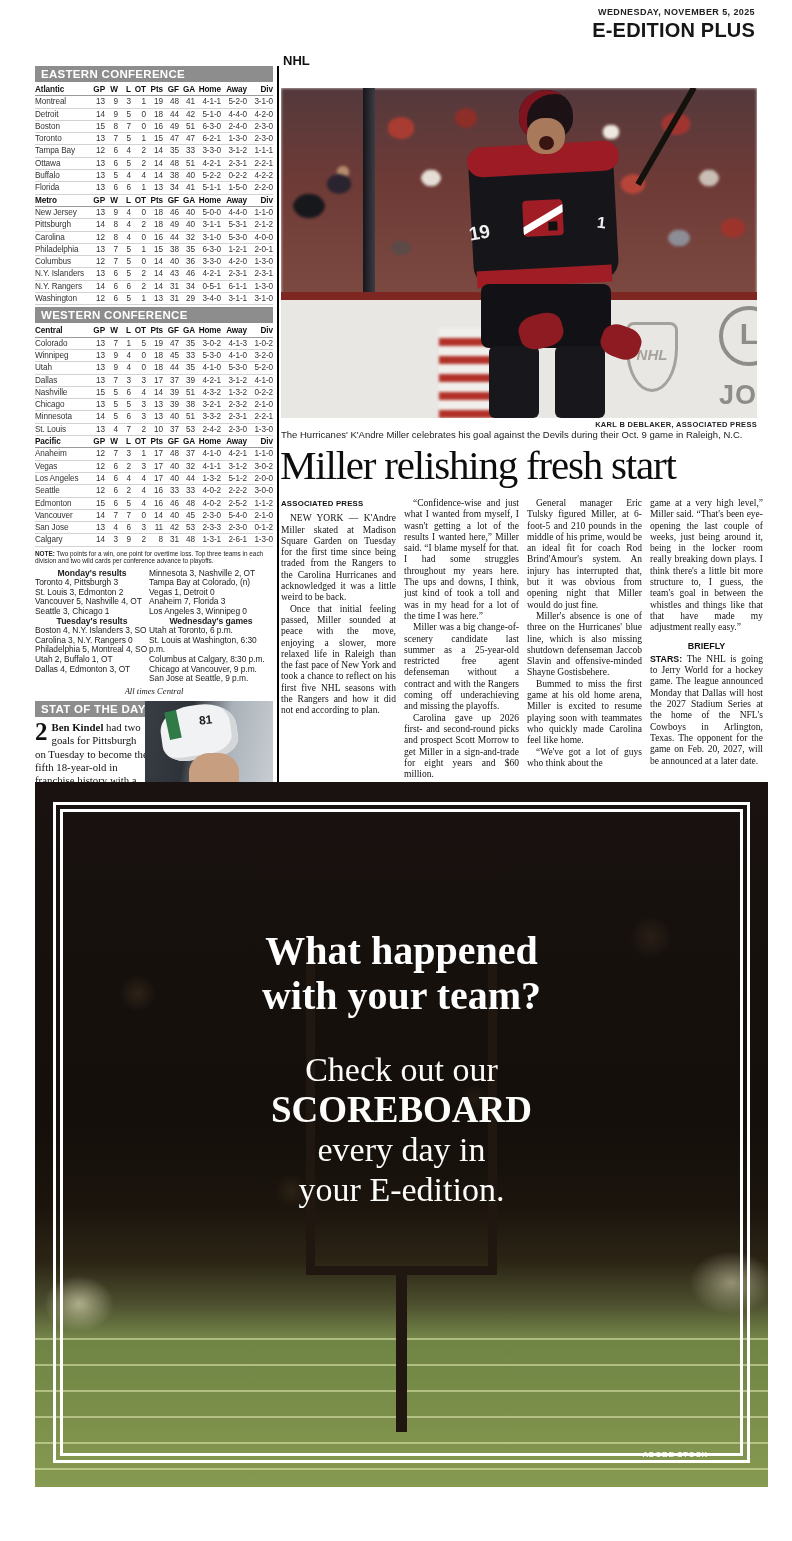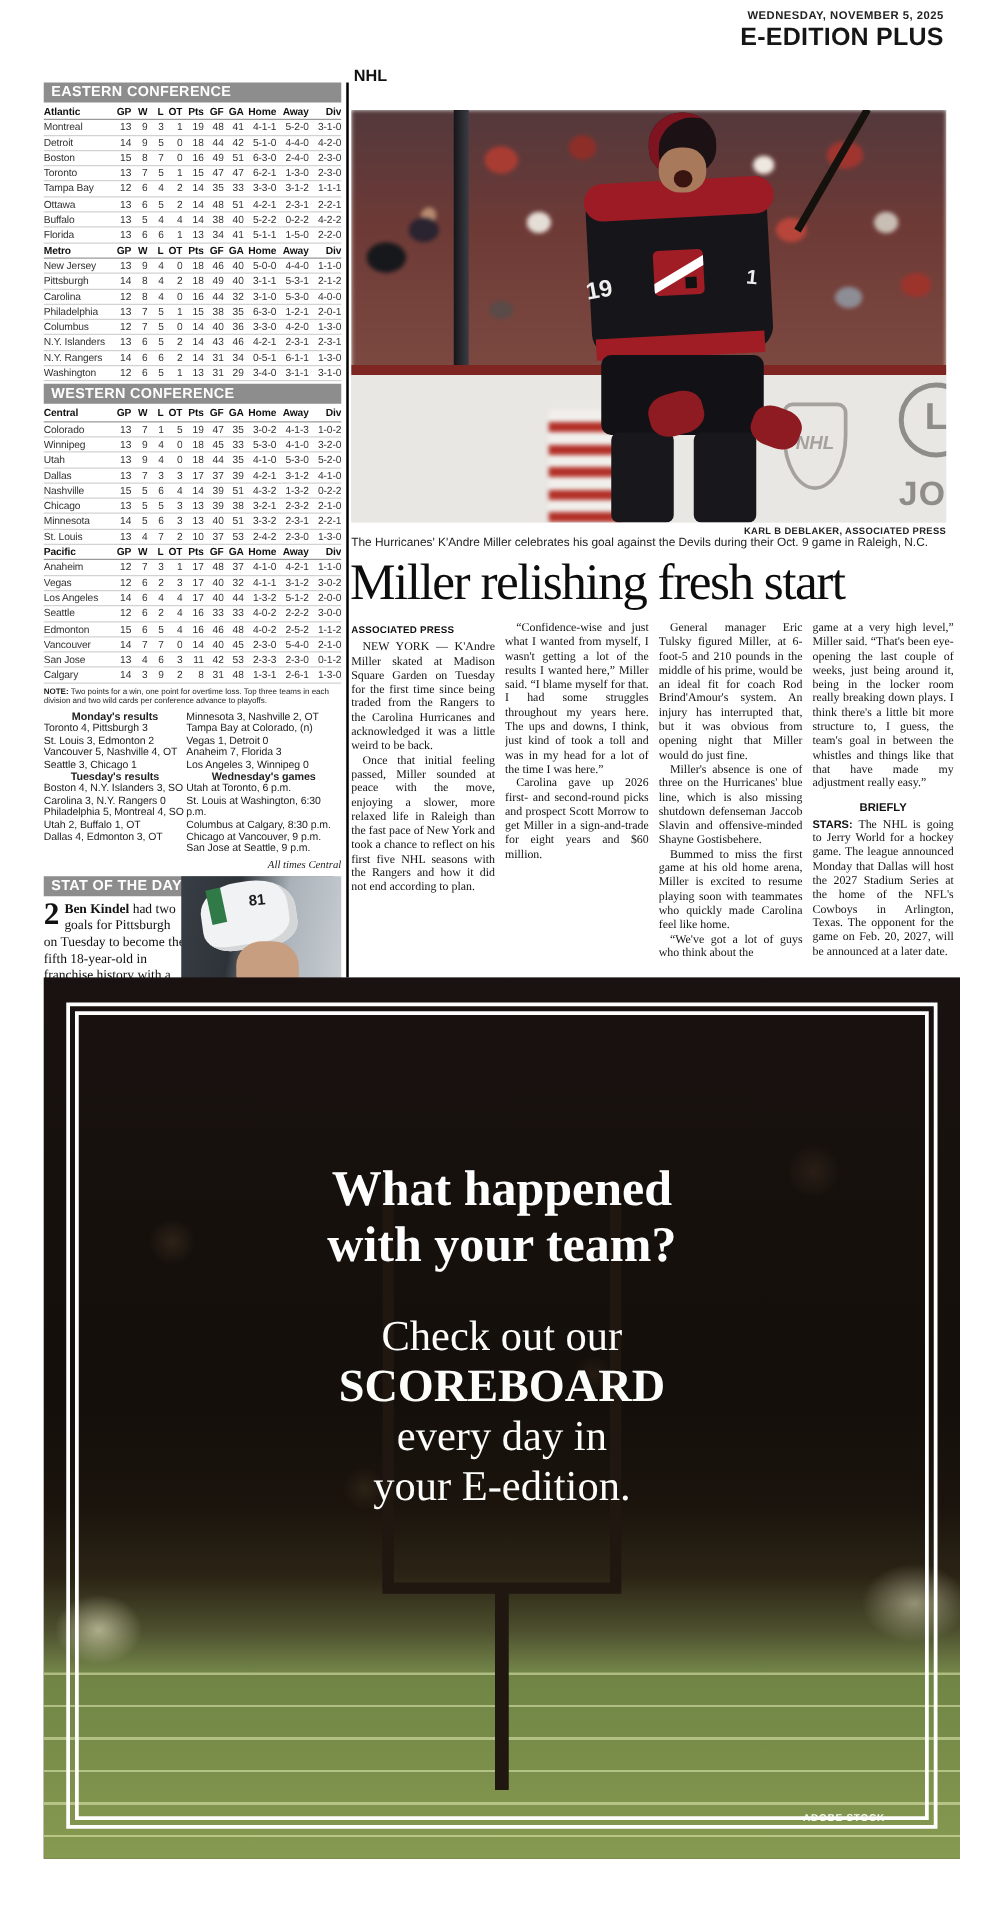--- a/index.html
+++ b/index.html
@@ -19,21 +19,21 @@
         height:11.3px;line-height:11.3px;border-bottom:1px solid #d2d2d2;}
   .srow.shead{font-weight:bold;color:#111;border-bottom:1px solid #9a9a9a;}
   .scell{text-align:right;overflow:hidden;white-space:nowrap;}
   .scell.team{text-align:left;}
   .note{font-size:6.4px;line-height:7px;color:#222;margin-top:3px;}
   .note b{font-weight:bold;}
   .sched{display:flex;margin-top:5px;font-size:8.4px;line-height:9.6px;color:#222;letter-spacing:-.05px;}
   .sched .colL{width:114px;}
   .sched .colR{flex:1;}
   .sched-head{font-weight:bold;text-align:center;font-size:8.6px;}
-  .alltimes{text-align:right;font-style:italic;font-size:8.6px;margin-top:2px;
+  .alltimes{text-align:center;font-style:italic;font-size:8.6px;margin-top:2px;
             font-family:"Liberation Serif",serif;}
   
   .stat{position:relative;margin-top:5px;height:133px;}
   .stat-bar{height:16px;background:#8d8d8d;color:#fff;font-weight:bold;font-size:11.5px;
             line-height:16px;padding-left:6px;letter-spacing:.3px;width:232px;box-sizing:border-box;}
   .stat-text{width:113px;margin-top:4px;font-family:"Liberation Serif",serif;
              font-size:10.8px;line-height:13.4px;color:#111;}
   .stat-num{float:left;font-size:25px;line-height:22px;font-weight:bold;padding-right:4px;}
   .stat-lead{font-weight:bold;}
   .stat-credit{float:right;font-style:italic;font-size:9.5px;}
@@ -726,20 +726,21 @@
 
   <div class="acol acol1">
     <div class="byline">ASSOCIATED PRESS</div>
     <div>
         <div class="para">NEW YORK — K'Andre Miller skated at Madison Square Garden on Tuesday for the first time since being traded from the Rangers to the Carolina Hurricanes and acknowledged it was a little weird to be back.</div>
         <div class="para">Once that initial feeling passed, Miller sounded at peace with the move, enjoying a slower, more relaxed life in Raleigh than the fast pace of New York and took a chance to reflect on his first five NHL seasons with the Rangers and how it did not end according to plan.</div>
       </div>
   </div>
   <div class="acol acol2">
       <div class="para">“Confidence-wise and just what I wanted from myself, I wasn't getting a lot of the results I wanted here,” Miller said. “I blame myself for that. I had some struggles throughout my years here. The ups and downs, I think, just kind of took a toll and was in my head for a lot of the time I was here.”</div>
+      <div class="para">Miller was a big change-of-scenery candidate last summer as a 25-year-old restricted free agent defenseman without a contract and with the Rangers coming off underachieving and missing the playoffs.</div>
       <div class="para">Carolina gave up 2026 first- and second-round picks and prospect Scott Morrow to get Miller in a sign-and-trade for eight years and $60 million.</div>
     </div>
   <div class="acol acol3">
       <div class="para">General manager Eric Tulsky figured Miller, at 6-foot-5 and 210 pounds in the middle of his prime, would be an ideal fit for coach Rod Brind'Amour's system. An injury has interrupted that, but it was obvious from opening night that Miller would do just fine.</div>
       <div class="para">Miller's absence is one of three on the Hurricanes' blue line, which is also missing shutdown defenseman Jaccob Slavin and offensive-minded Shayne Gostisbehere.</div>
       <div class="para">Bummed to miss the first game at his old home arena, Miller is excited to resume playing soon with teammates who quickly made Carolina feel like home.</div>
       <div class="para">“We've got a lot of guys who think about the</div>
     </div>
   <div class="acol acol4">
     <div>

